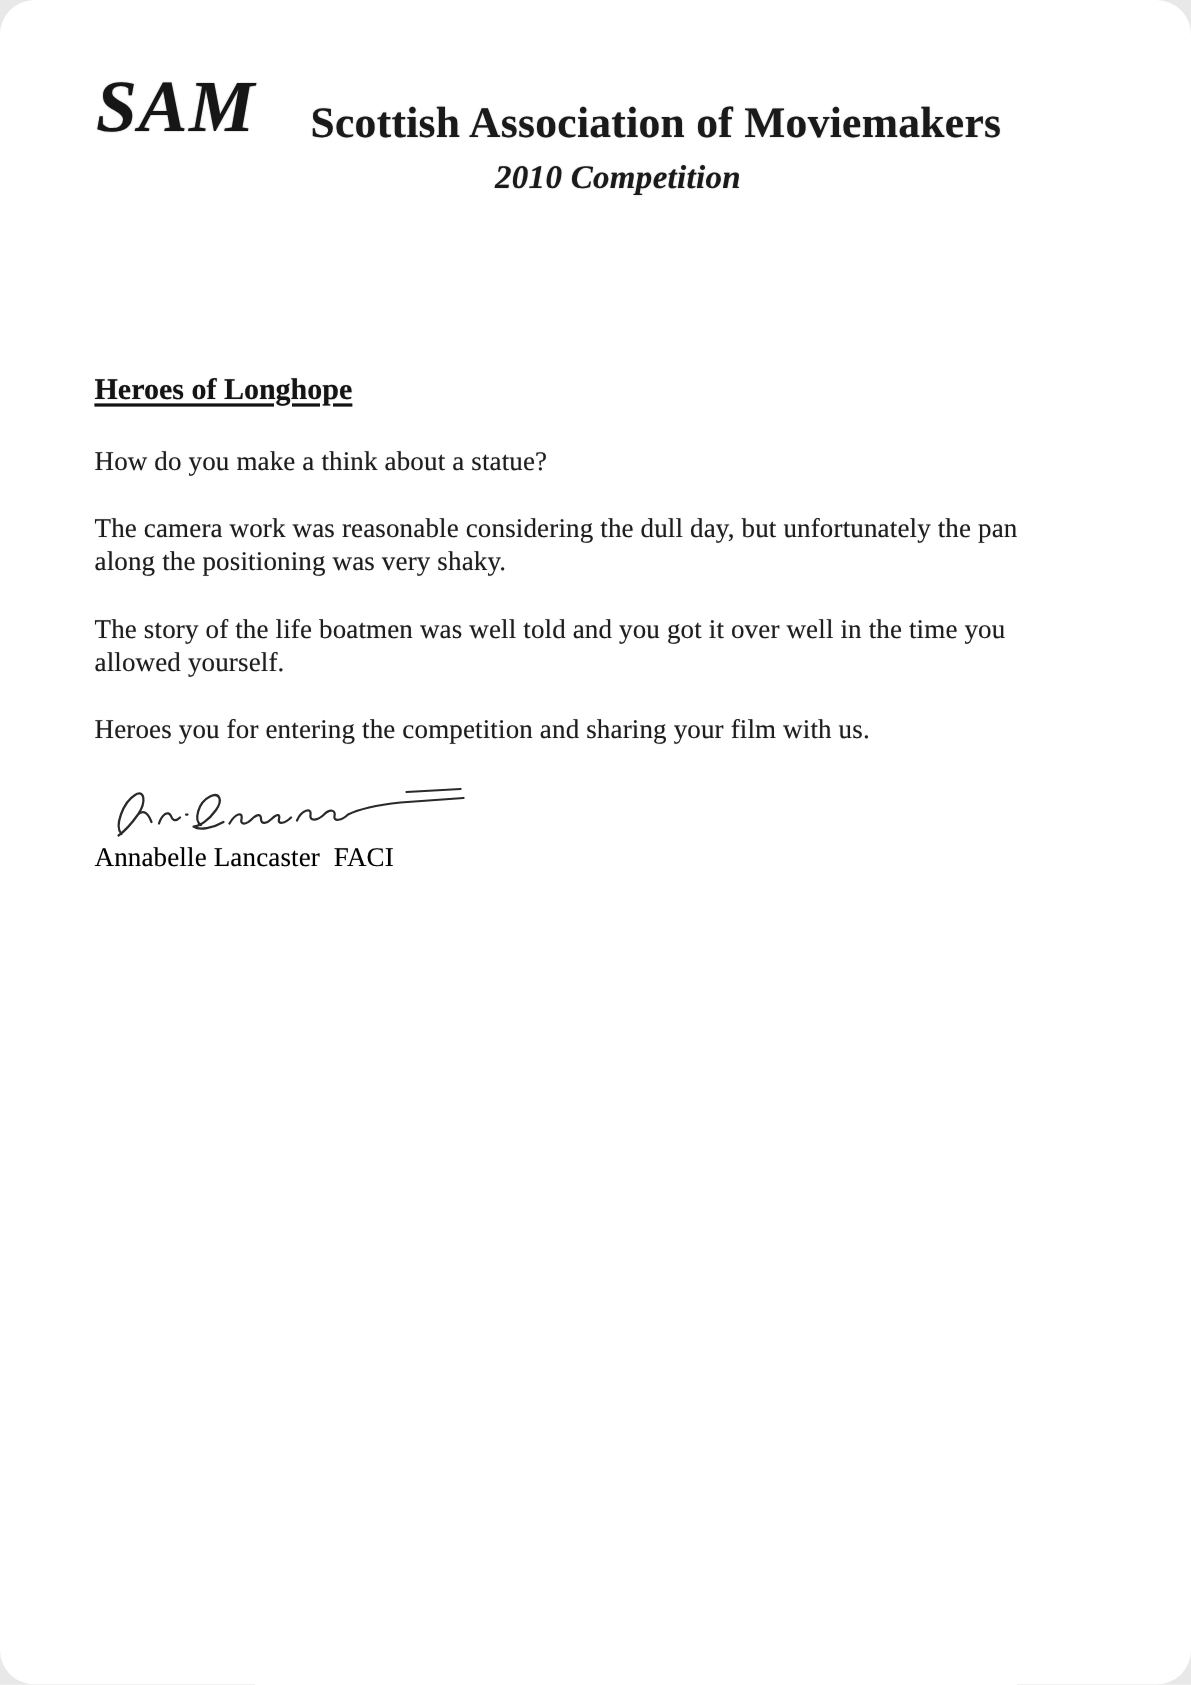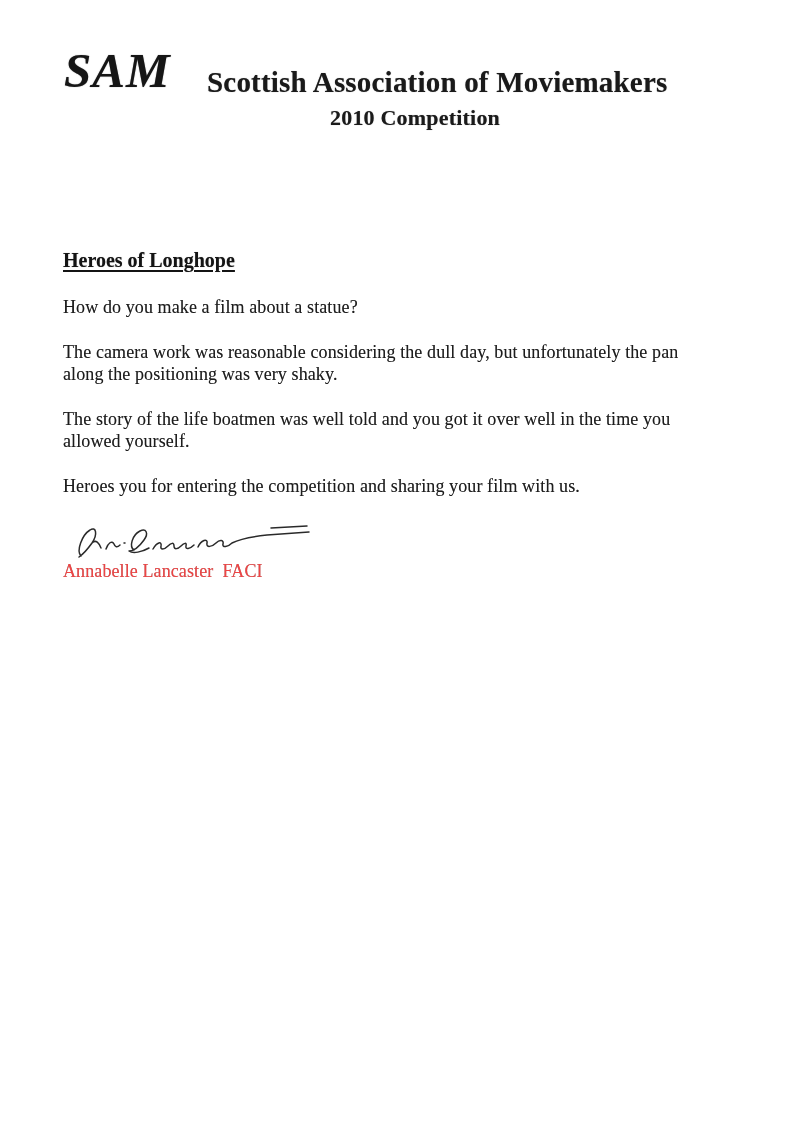--- a/index.html
+++ b/index.html
@@ -9,20 +9,21 @@
   }
   .page {
     position: relative;
     width: 794px;
     height: 1123px;
     margin: 0 auto;
     background: #ffffff;
     overflow: hidden;
     font-family: "Liberation Serif", "DejaVu Serif", serif;
     color: #1d1d1d;
+    border-radius: 23px;
   }
   
   .logo {
     position: absolute;
     left: 64px;
     top: 46px;
     font-style: italic;
     font-weight: bold;
     font-size: 49px;
     line-height: 1;
@@ -44,20 +45,21 @@
   .competition {
     position: absolute;
     left: 330px;
     top: 104px;
     font-weight: bold;
     font-size: 22px;
     line-height: 28px;
     letter-spacing: 0.2px;
     color: #1a1a1a;
     text-shadow: 0 0 0.8px rgba(30,30,30,0.5);
+    font-style: italic;
   }
   
   .letter-body {
     position: absolute;
     left: 63px;
     top: 230px;
     width: 700px;
   }
   .letter-title {
     font-weight: bold;
@@ -85,37 +87,37 @@
   }
   .signature-svg {
     display: block;
     margin-left: 8px;
     margin-bottom: -2px;
   }
   .signatory-name {
     font-size: 18px;
     line-height: 22px;
     letter-spacing: 0.1px;
-    color: #ef4444;
+    color: #000000;
     text-shadow: 0 0 0.6px rgba(35,35,35,0.45);
   }
 </style>
 </head>
 <body>
 
 <div class="page">
 
   <div class="logo">SAM</div>
   <div class="org-name">Scottish Association of Moviemakers</div>
   <div class="competition">2010 Competition</div>
 
   <div class="letter-body">
     <h2 class="letter-title">Heroes of Longhope</h2>
 
-    <p>How do you make a film about a statue?</p>
+    <p>How do you make a think about a statue?</p>
     <p>The camera work was reasonable considering the dull day, but unfortunately the pan
 along the positioning was very shaky.</p>
     <p>The story of the life boatmen was well told and you got it over well in the time you
 allowed yourself.</p>
     <p>Heroes you for entering the competition and sharing your film with us.</p>
 
     <div class="signature-block">
       <svg class="signature-svg" width="250" height="42" viewBox="0 0 250 42" aria-hidden="true">
         <g stroke="#2a2a2a" stroke-width="1.5" fill="none" stroke-linecap="round" stroke-linejoin="round">
           <path d="M10,36 C5,31 11,15 19,10 C25,6 27,14 21,23 C16,30 11,35 8,37 M21,23 C25,19 28,23 30,28"></path>

